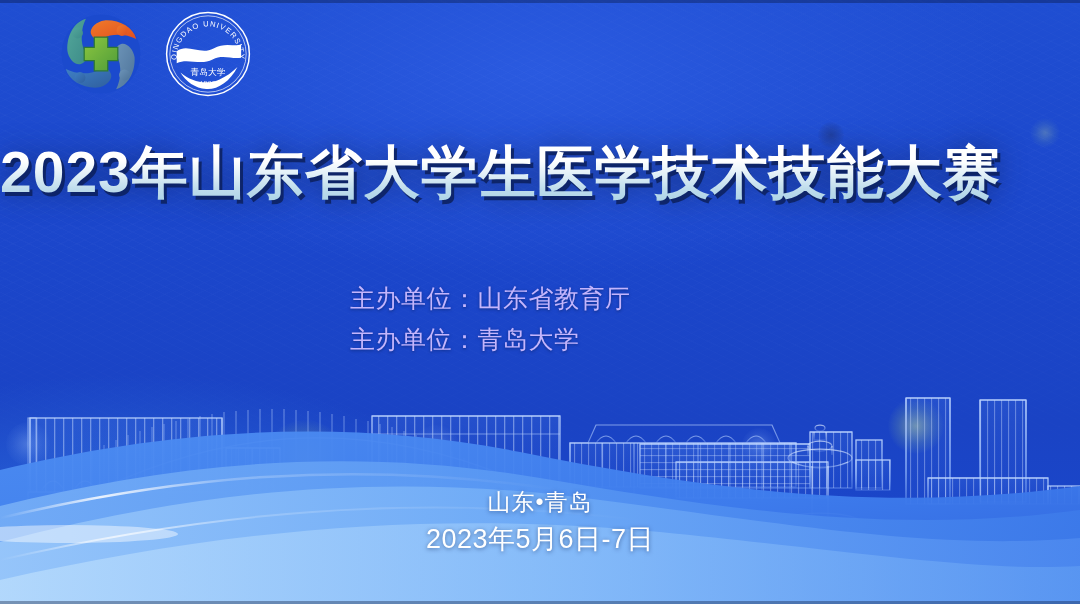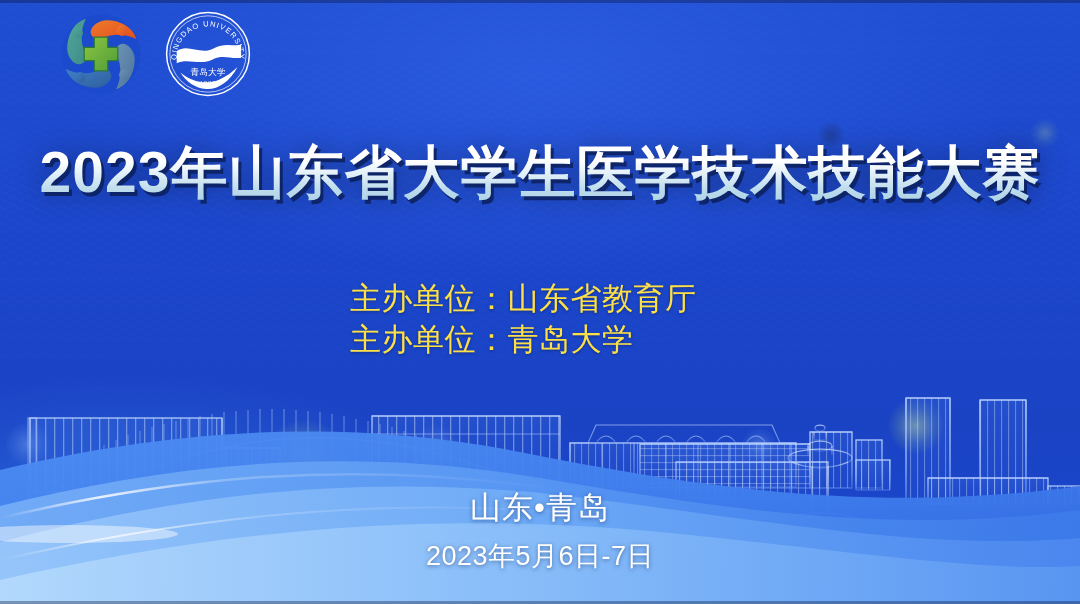--- a/index.html
+++ b/index.html
@@ -72,21 +72,20 @@
     z-index: 6;
   }
   .logo-med { width: 86px; height: 84px; }
   .logo-qdu { width: 92px; height: 92px; }
 
   
   .title {
     position: absolute;
     left: 0; right: 0;
     top: 142px;
-    text-align: center;
     z-index: 6;
     font-size: 57px;
     line-height: 1.08;
     font-weight: bold;
     letter-spacing: 1px;
     white-space: nowrap;
     color: #eaf4fb;
     background: linear-gradient(180deg,
         #ffffff 0%,
         #ffffff 30%,
@@ -99,45 +98,45 @@
     filter: drop-shadow(3px 4px 0px rgba(12,32,92,.85))
             drop-shadow(0 0 14px rgba(10,26,80,.45));
   }
 
   
   .org-block {
     position: absolute;
     left: 350px;
     top: 278px;
     z-index: 6;
-    color: #fde047;
-    font-size: 31px;
+    color: #c4b5fd;
+    font-size: 25px;
     line-height: 41px;
     letter-spacing: .5px;
     text-shadow: 0 1px 3px rgba(8,26,78,.55);
   }
   .org-line { white-space: nowrap; }
   .org-line .indent { display: inline-block; width: 127px; }
 
   
   .footer {
     position: absolute;
     left: 0; right: 0;
     top: 487px;
     z-index: 6;
     text-align: center;
     color: #ffffff;
   }
   .footer .place {
-    font-size: 31px;
+    font-size: 23px;
     letter-spacing: 1px;
     text-shadow: 0 1px 4px rgba(8,26,78,.5);
   }
   .footer .date {
-    margin-top: 9px;
+    margin-top: 3px;
     font-size: 27px;
     letter-spacing: .5px;
     text-shadow: 0 1px 4px rgba(8,26,78,.5);
     text-align: center;
   }
 
   
   .edge-top, .edge-bottom {
     position: absolute; left: 0; width: 1080px; height: 3px;
     background: rgba(6,16,48,.35);

